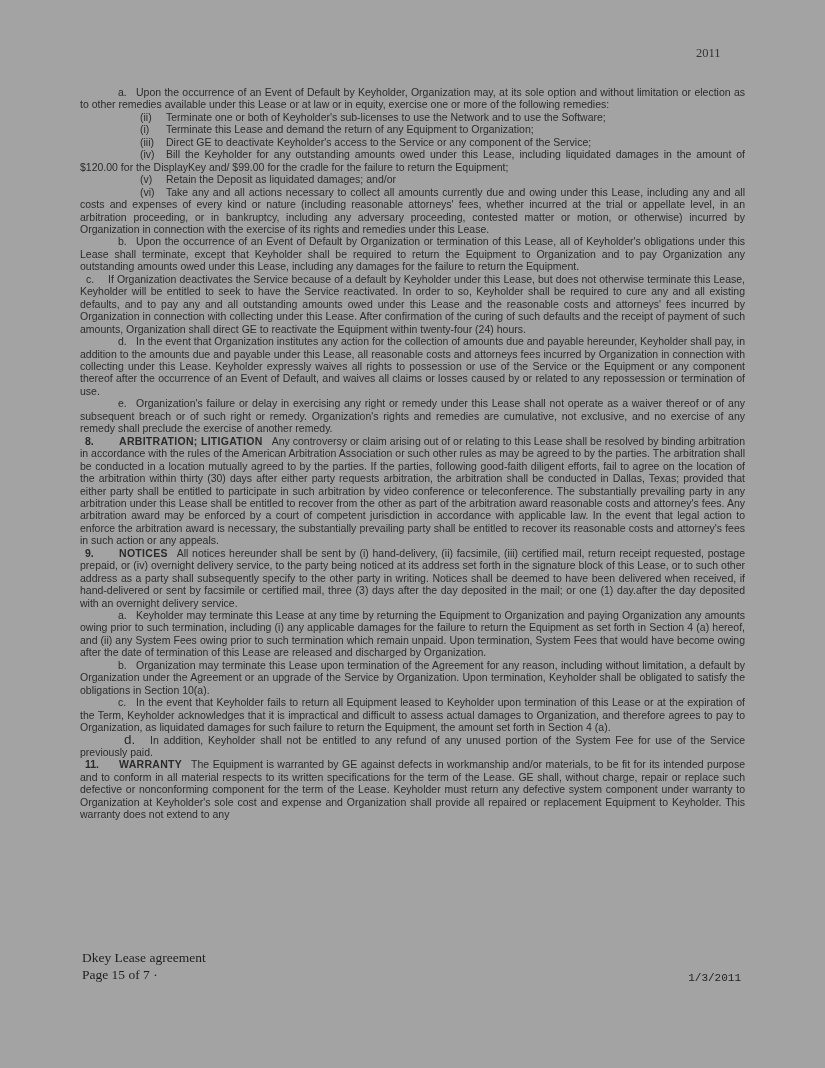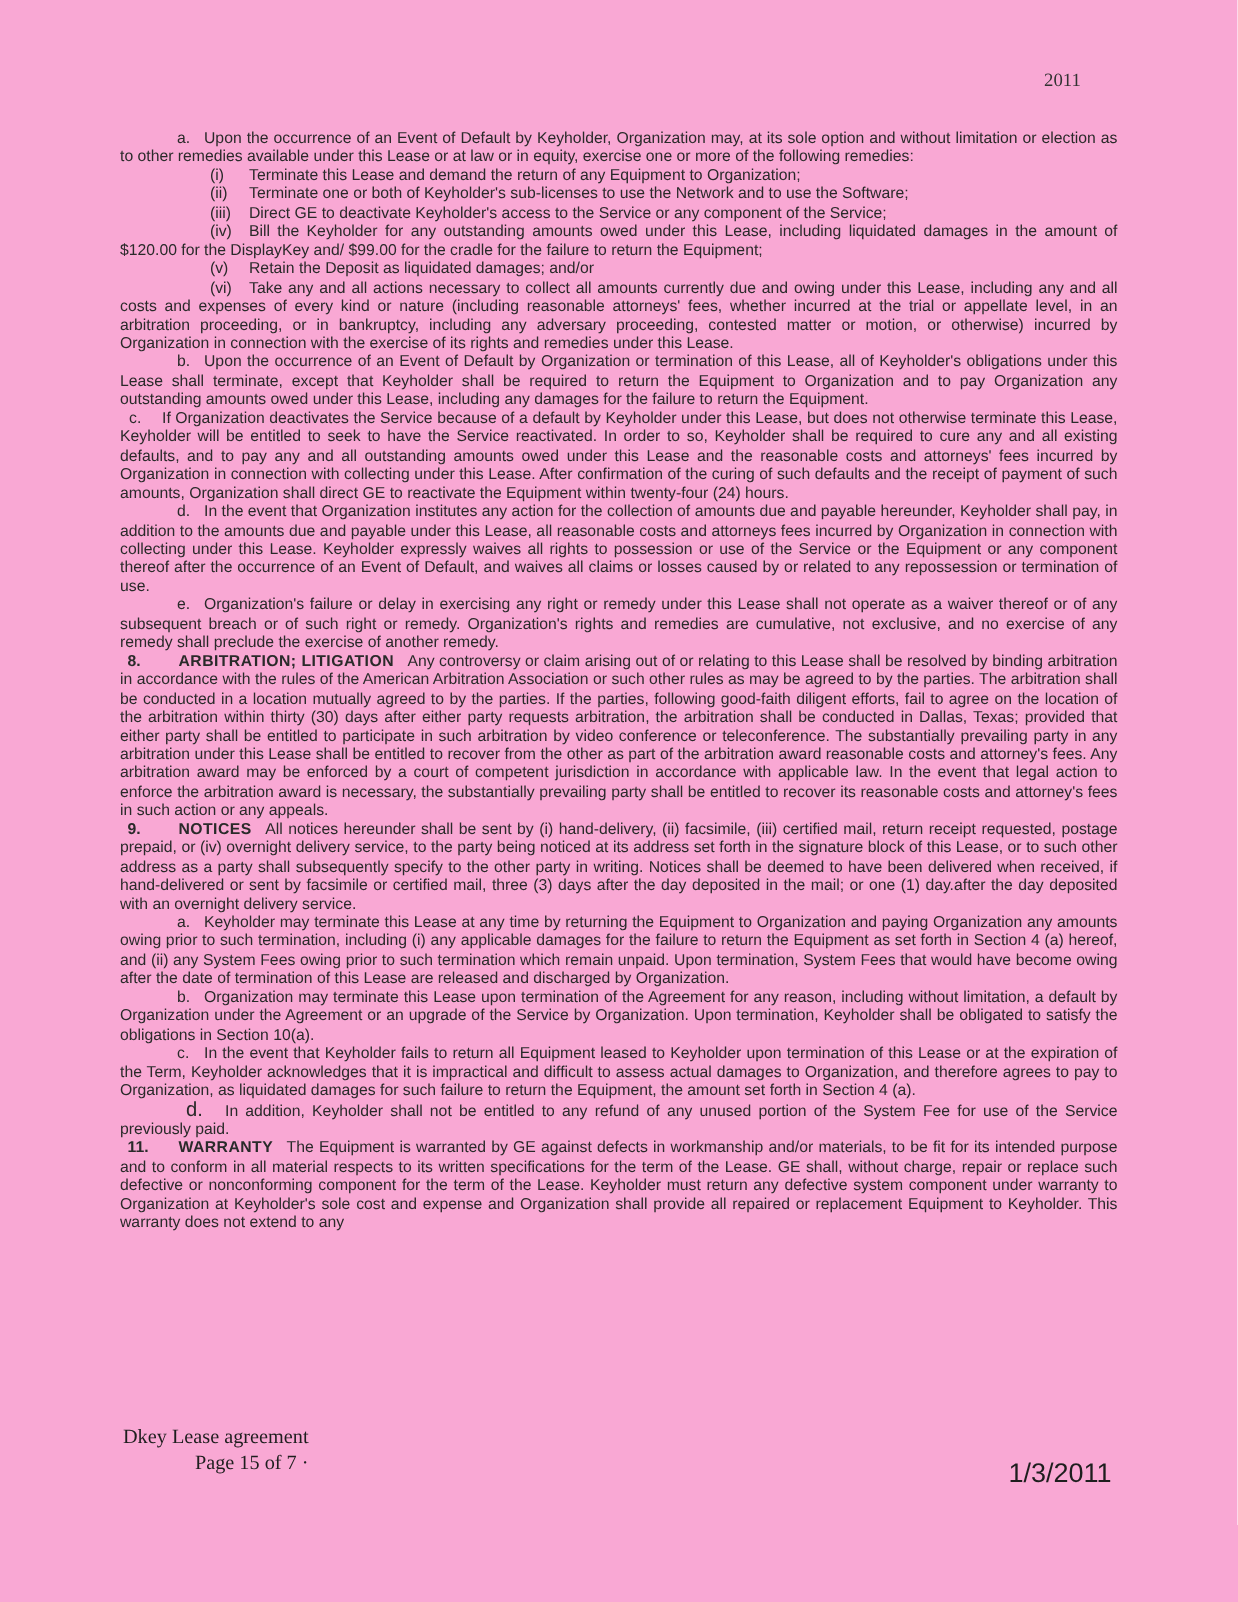--- a/index.html
+++ b/index.html
@@ -1,19 +1,19 @@
 <!DOCTYPE html>
 <html><head>
 <meta charset="utf-8">
 <style>
   html,body { margin:0; padding:0; background:#ffffff; }
   .page {
     position:relative;
     width:825px; height:1068px;
-    background:#f9a8d4;
+    background:#a3a3a3;
     font-family:"Liberation Sans", sans-serif;
     color:#2a2a2a;
     overflow:hidden;
   }
   .year {
     position:absolute; top:46px; left:696px;
     font-family:"Liberation Serif", serif;
     font-size:12.5px; color:#333;
   }
   .content {
@@ -32,41 +32,41 @@
   .gap     { margin-top:9px; }
   .secnum  { display:inline-block; width:34px; text-indent:0; font-weight:bold; }
   .secnum-10 { display:inline-block; width:23px; text-indent:0; font-weight:bold; }
   .sechead { font-weight:bold; text-underline-offset:2px; margin-right:9px; letter-spacing:0.3px; }
   .para-10d { text-indent:44px; }
   .biglbl  { display:inline-block; width:26px; text-indent:0; font-size:13.5px; line-height:12px; }
   .footer-left {
     position:absolute; left:82px; top:950px;
     font-family:"Liberation Serif", serif;
     font-size:13.5px; line-height:16.5px; color:#1e1e1e;
-    text-align:right;
+    text-align:left;
   }
   .footer-date {
     position:absolute; right:84px; top:972px;
-    font-family:Liberation Sans, sans-serif;
-    font-size:18px; color:#1e1e1e;
+    font-family:Liberation Mono, monospace;
+    font-size:11px; color:#1e1e1e;
   }
 </style>
 </head>
 <body>
 
 <div class="page">
 
   <div class="year">2011</div>
 
   <div class="content">
 
     <p class="para"><span class="lbl">a.</span><span>Upon the occurrence of an Event of Default by Keyholder, Organization may, at its sole option and without limitation or election as to other remedies available under this Lease or at law or in equity, exercise one or more of the following remedies:</span></p>
 
+    <p class="list-item"><span class="rom">(ii)</span><span>Terminate one or both of Keyholder's sub-licenses to use the Network and to use the Software;</span></p>
     <p class="list-item"><span class="rom">(i)</span><span>Terminate this Lease and demand the return of any Equipment to Organization;</span></p>
-    <p class="list-item"><span class="rom">(ii)</span><span>Terminate one or both of Keyholder's sub-licenses to use the Network and to use the Software;</span></p>
     <p class="list-item"><span class="rom">(iii)</span><span>Direct GE to deactivate Keyholder's access to the Service or any component of the Service;</span></p>
     <p class="list-item"><span class="rom">(iv)</span><span>Bill the Keyholder for any outstanding amounts owed under this Lease, including liquidated damages in the amount of $120.00 for the DisplayKey and/ $99.00 for the cradle for the failure to return the Equipment;</span></p>
     <p class="list-item"><span class="rom">(v)</span><span>Retain the Deposit as liquidated damages; and/or</span></p>
     <p class="list-item"><span class="rom">(vi)</span><span>Take any and all actions necessary to collect all amounts currently due and owing under this Lease, including any and all costs and expenses of every kind or nature (including reasonable attorneys' fees, whether incurred at the trial or appellate level, in an arbitration proceeding, or in bankruptcy, including any adversary proceeding, contested matter or motion, or otherwise) incurred by Organization in connection with the exercise of its rights and remedies under this Lease.</span></p>
 
     <p class="para"><span class="lbl">b.</span><span>Upon the occurrence of an Event of Default by Organization or termination of this Lease, all of Keyholder's obligations under this Lease shall terminate, except that Keyholder shall be required to return the Equipment to Organization and to pay Organization any outstanding amounts owed under this Lease, including any damages for the failure to return the Equipment.</span></p>
 
     <p class="para-c"><span class="lbl-c">c.</span><span>If Organization deactivates the Service because of a default by Keyholder under this Lease, but does not otherwise terminate this Lease, Keyholder will be entitled to seek to have the Service reactivated.  In order to so, Keyholder shall be required to cure any and all existing defaults, and to pay any and all outstanding amounts owed under this Lease and the reasonable costs and attorneys' fees incurred by Organization in connection with collecting under this Lease.  After confirmation of the curing of such defaults and the receipt of payment of such amounts, Organization shall direct GE to reactivate the Equipment within twenty-four (24) hours.</span></p>
 
     <p class="para"><span class="lbl">d.</span><span>In the event that Organization institutes any action for the collection of amounts due and payable hereunder, Keyholder shall pay, in addition to the amounts due and payable under this Lease, all reasonable costs and attorneys fees incurred by Organization in connection with collecting under this Lease.  Keyholder expressly waives all rights to possession or use of the Service or the Equipment or any component thereof after the occurrence of an Event of Default, and waives all claims or losses caused by or related to any repossession or termination of use.</span></p>

